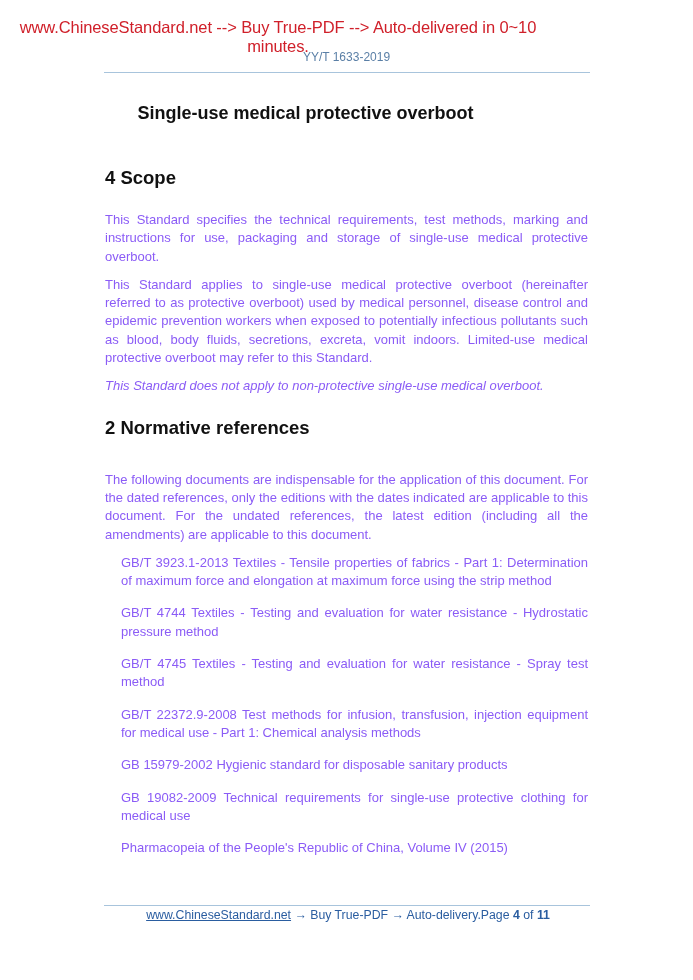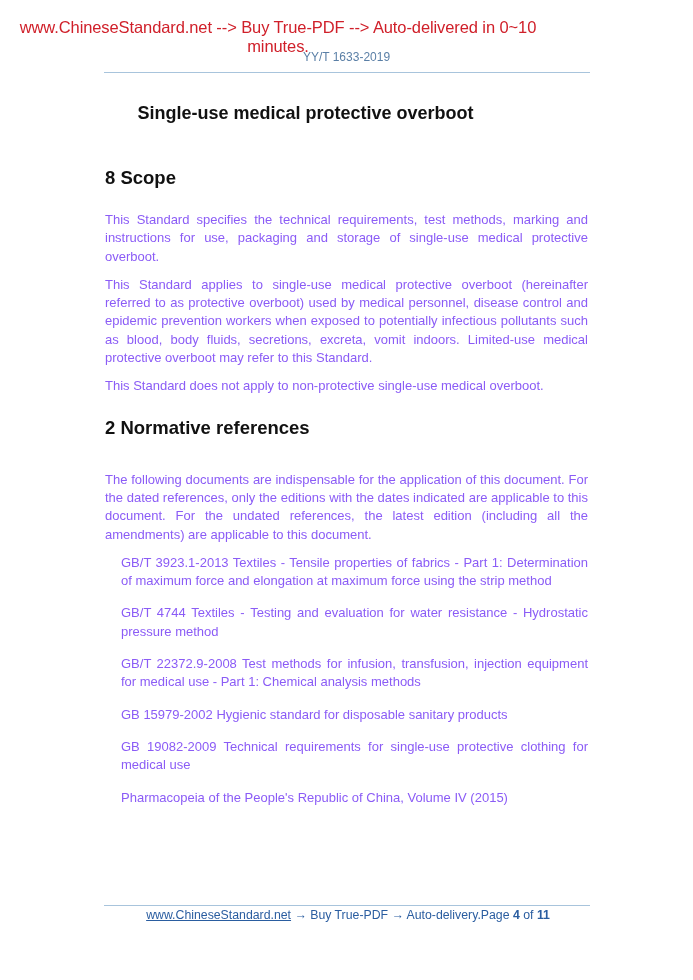--- a/index.html
+++ b/index.html
@@ -23,21 +23,21 @@
     font-size: 18px; font-weight: bold; color: #111;
   }
   .content { position: absolute; top: 163px; left: 105px; width: 483px; }
   h2 { font-size: 18.5px; font-weight: bold; margin: 0; color: #111; }
   p {
     font-size: 13px; line-height: 18.3px; margin: 0; text-align: justify; color: #8b5cf6;
   }
   .h-scope { margin-top: 4px; }
   .p1 { margin-top: 22px; }
   .p2 { margin-top: 10px; }
-  .p3 { margin-top: 10px; }
+  .p3 { margin-top: 10px; font-style: italic; }
   .h-norm { margin-top: 21px; }
   .p4 { margin-top: 32px; }
   .refs { margin-top: 10px; padding-left: 16px; }
   .ref { font-size: 13px; line-height: 18.3px; margin: 0 0 14px 0; text-align: justify; }
   .ref.last { margin-bottom: 0; }
   .hrule-bottom {
     position: absolute; top: 905px; left: 104px; width: 486px; height: 1px; background: #a8c4dc;
   }
   .footer {
     position: absolute; top: 908px; left: 118px; width: 460px;
@@ -49,31 +49,32 @@
 </head>
 <body>
 
 <div class="promo">www.ChineseStandard.net --&gt; Buy True-PDF --&gt; Auto-delivered in 0~10 minutes.</div>
 <div class="docno">YY/T 1633-2019</div>
 <div class="hrule-top"></div>
 
 <div class="title">Single-use medical protective overboot</div>
 
 <div class="content">
-  <h2 class="h-scope">8 Scope</h2>
+  <h2 class="h-scope">4 Scope</h2>
   <p class="p1">This Standard specifies the technical requirements, test methods, marking and instructions for use, packaging and storage of single-use medical protective overboot.</p>
   <p class="p2">This Standard applies to single-use medical protective overboot (hereinafter referred to as protective overboot) used by medical personnel, disease control and epidemic prevention workers when exposed to potentially infectious pollutants such as blood, body fluids, secretions, excreta, vomit indoors. Limited-use medical protective overboot may refer to this Standard.</p>
   <p class="p3">This Standard does not apply to non-protective single-use medical overboot.</p>
 
   <h2 class="h-norm">2 Normative references</h2>
   <p class="p4">The following documents are indispensable for the application of this document. For the dated references, only the editions with the dates indicated are applicable to this document. For the undated references, the latest edition (including all the amendments) are applicable to this document.</p>
 
   <div class="refs">
     <p class="ref">GB/T 3923.1-2013 Textiles - Tensile properties of fabrics - Part 1: Determination of maximum force and elongation at maximum force using the strip method</p>
     <p class="ref">GB/T 4744 Textiles - Testing and evaluation for water resistance - Hydrostatic pressure method</p>
+    <p class="ref">GB/T 4745 Textiles - Testing and evaluation for water resistance - Spray test method</p>
     <p class="ref">GB/T 22372.9-2008 Test methods for infusion, transfusion, injection equipment for medical use - Part 1: Chemical analysis methods</p>
     <p class="ref">GB 15979-2002 Hygienic standard for disposable sanitary products</p>
     <p class="ref">GB 19082-2009 Technical requirements for single-use protective clothing for medical use</p>
     <p class="ref last">Pharmacopeia of the People's Republic of China, Volume IV (2015)</p>
   </div>
 </div>
 
 <div class="hrule-bottom"></div>
 <div class="footer">
   <span>

